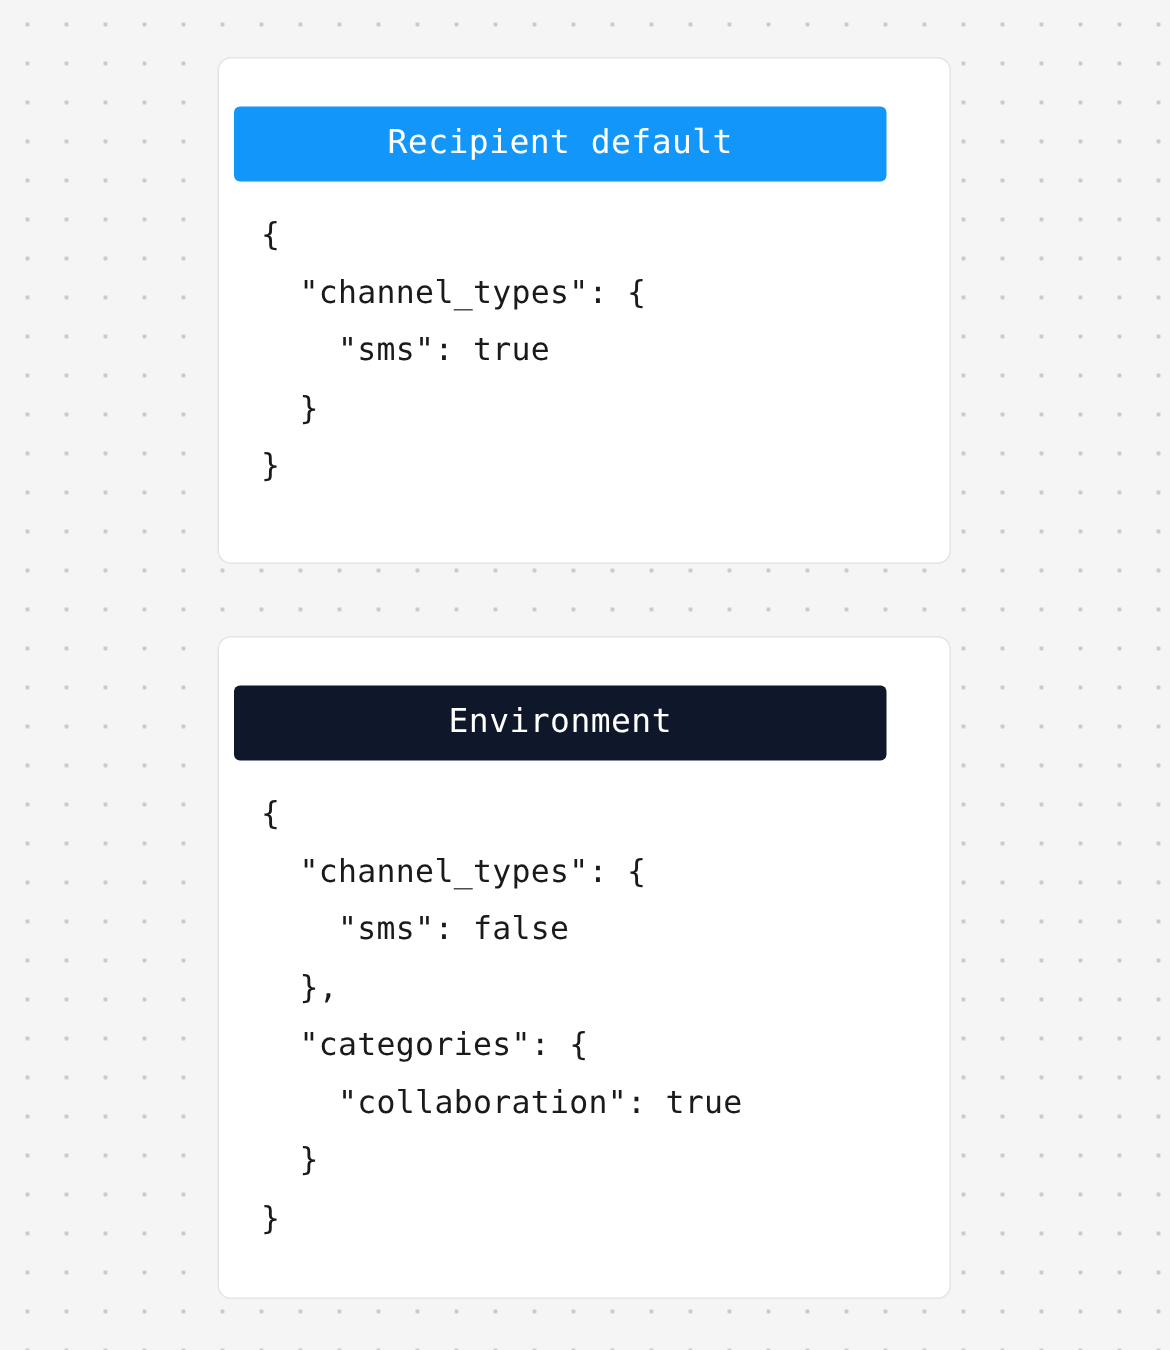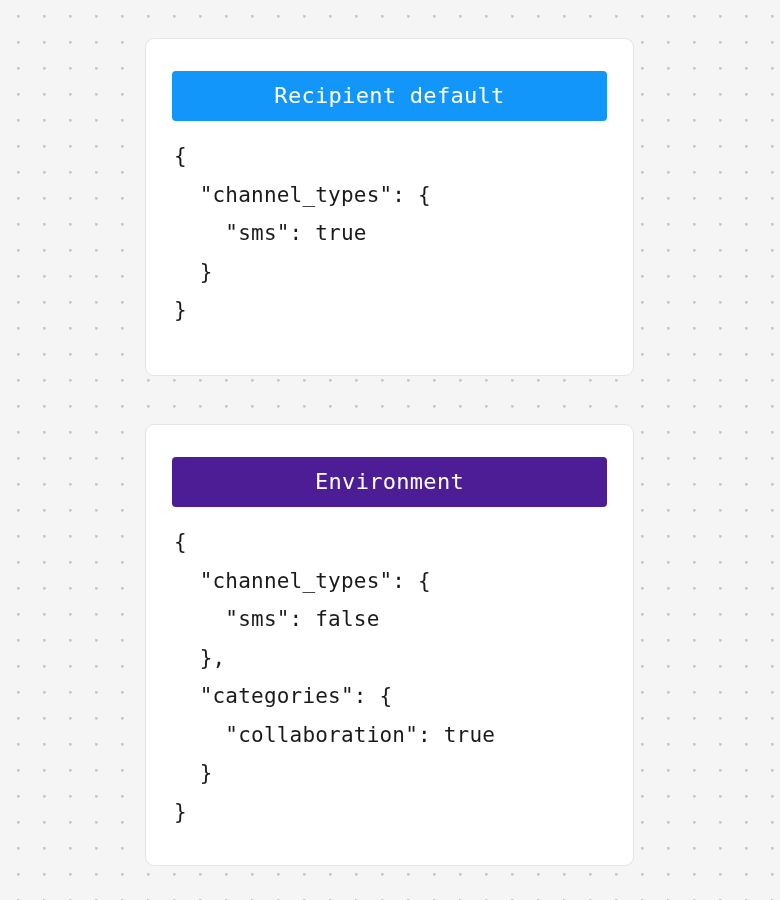--- a/index.html
+++ b/index.html
@@ -43,21 +43,21 @@
     height: 338px;
   }
 
   #card-environment {
     top: 424px;
     height: 442px;
   }
 
   .card-header {
     position: absolute;
-    left: 26px;
+    left: 10px;
     top: 32px;
     width: 435px;
     height: 50px;
     border-radius: 4px;
     display: flex;
     align-items: center;
     justify-content: center;
   }
 
   .card-header-title {
@@ -97,21 +97,21 @@
     <div class="card-body" style="color: rgb(26, 26, 26);">
       <div class="code-line">{</div>
       <div class="code-line">  "channel_types": {</div>
       <div class="code-line">    "sms": true</div>
       <div class="code-line">  }</div>
       <div class="code-line">}</div>
     </div>
   </div>
 
   <div class="card" id="card-environment">
-    <div class="card-header" style="background-color: #4c1d95; text-align: center;">
+    <div class="card-header" style="background-color: #0f172a; text-align: center;">
       <span class="card-header-title" style="color: rgb(255, 255, 255);">Environment</span>
     </div>
     <div class="card-body" style="color: rgb(26, 26, 26);">
       <div class="code-line">{</div>
       <div class="code-line">  "channel_types": {</div>
       <div class="code-line">    "sms": false</div>
       <div class="code-line">  },</div>
       <div class="code-line">  "categories": {</div>
       <div class="code-line">    "collaboration": true</div>
       <div class="code-line">  }</div>

